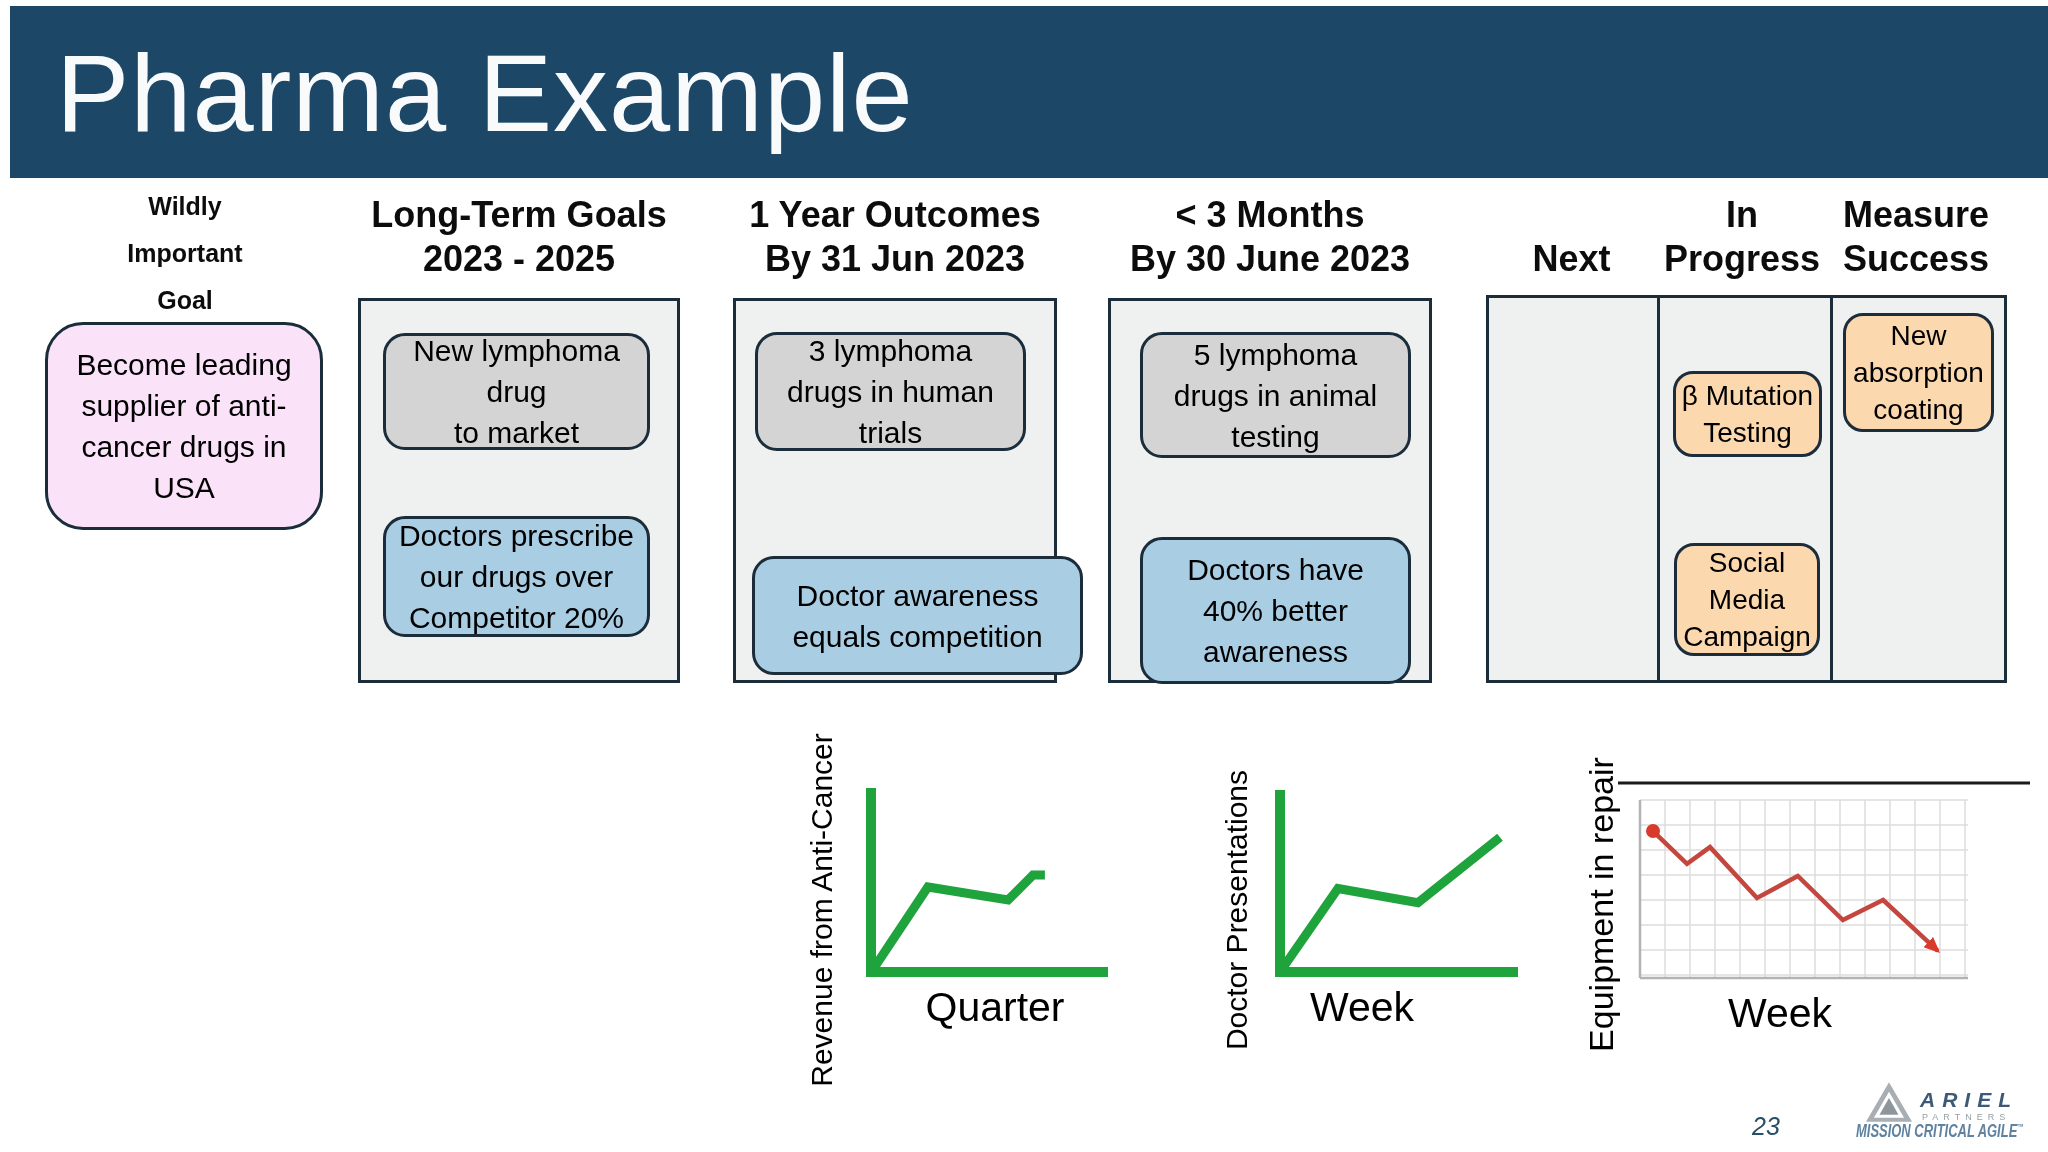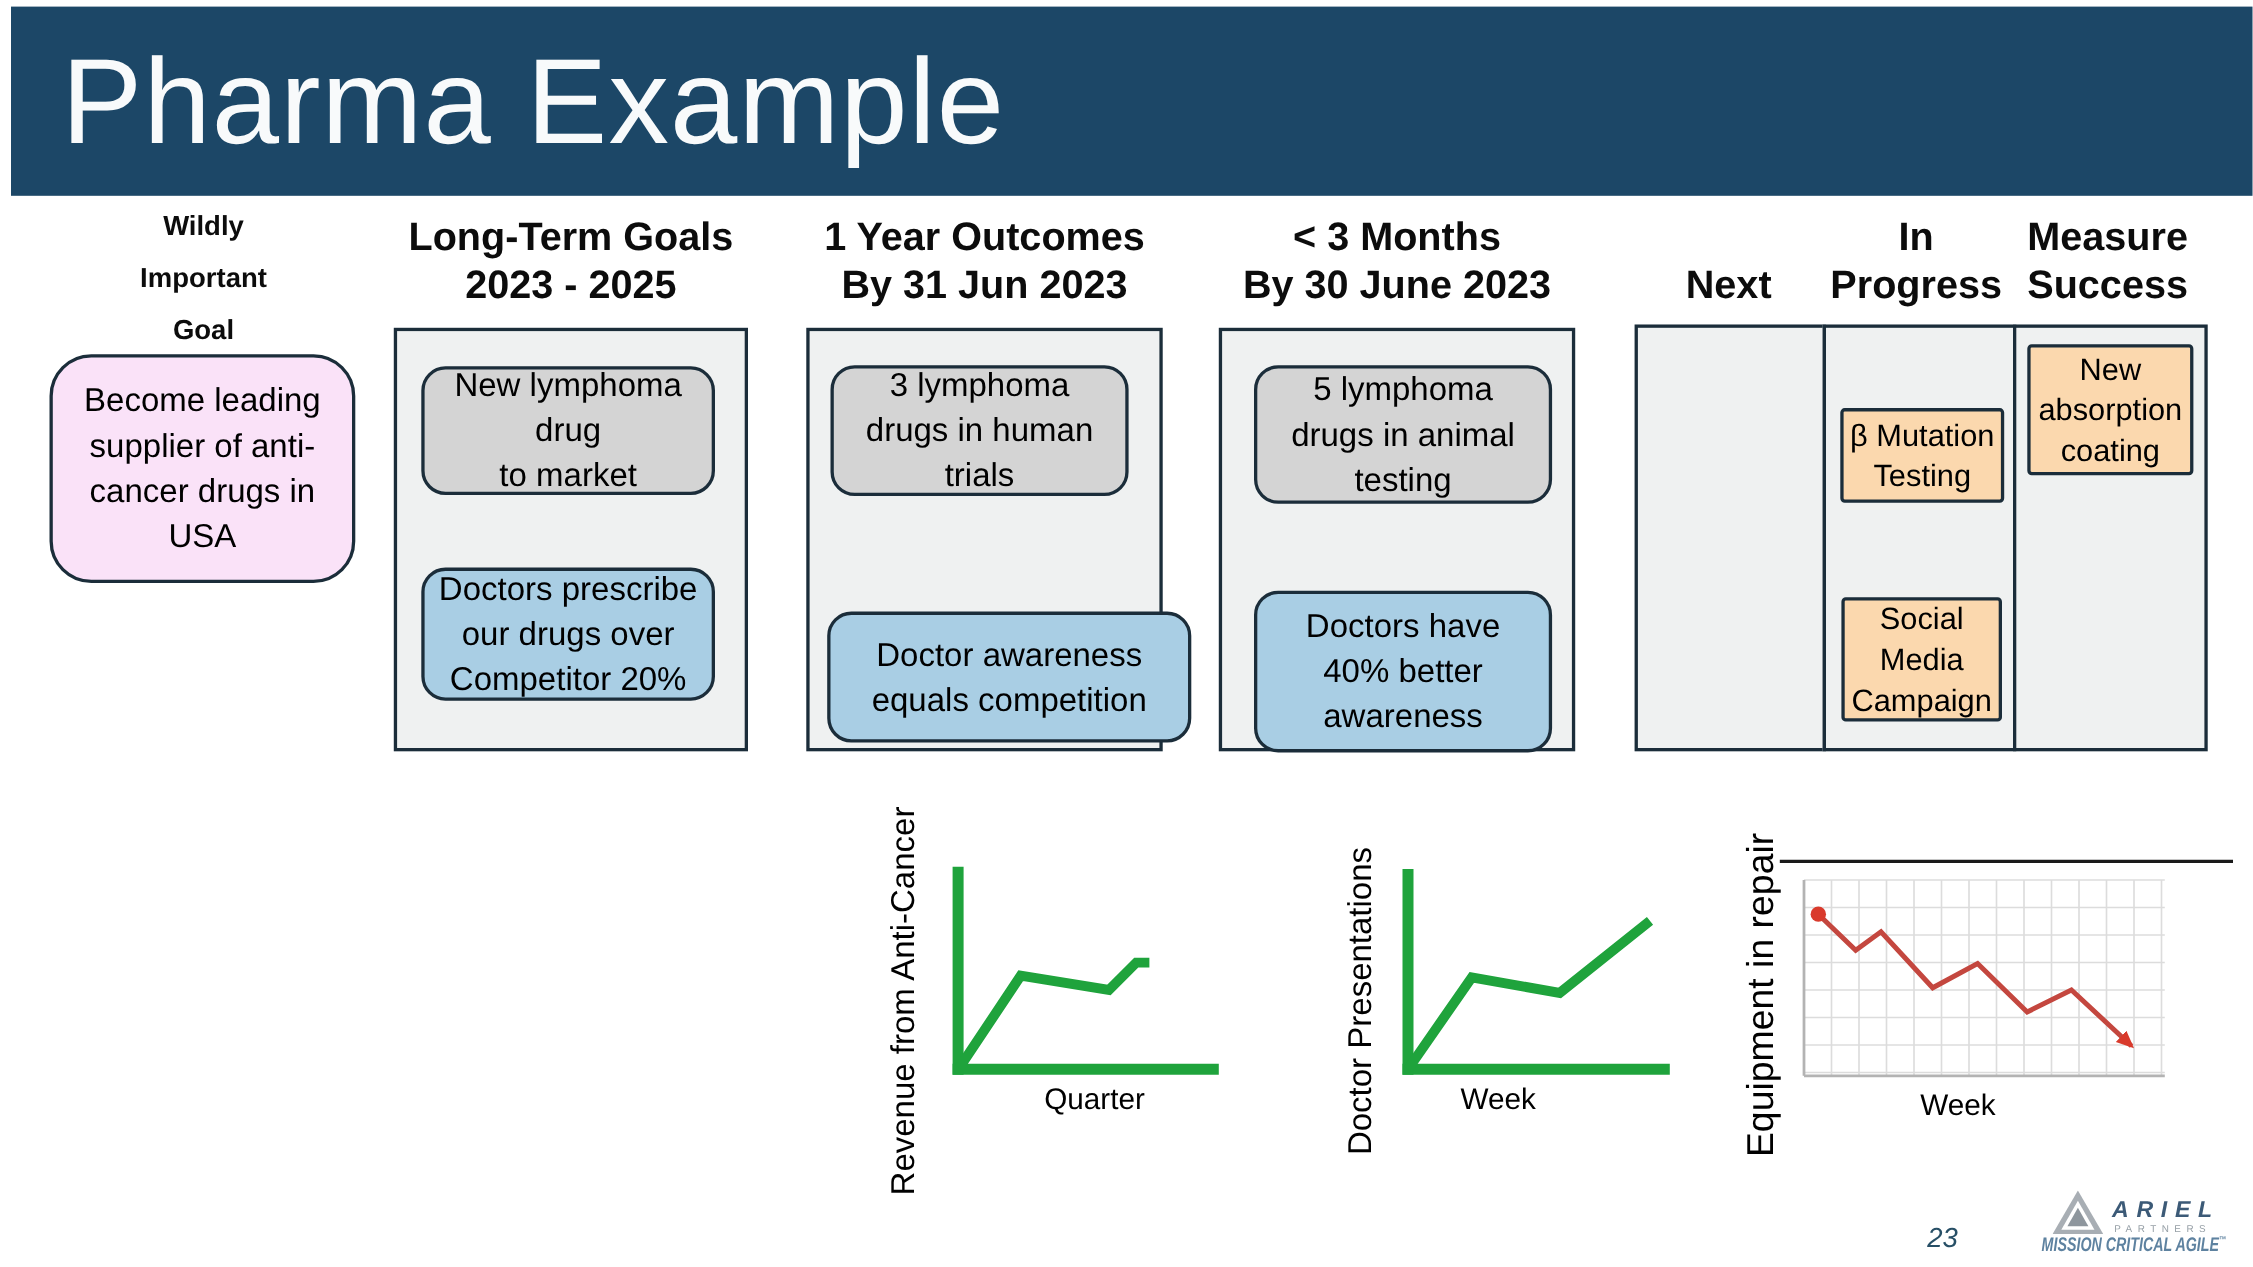--- a/index.html
+++ b/index.html
@@ -21,39 +21,39 @@
   .col-box{position:absolute;box-sizing:border-box;background:var(--column_bg);
         border:3px solid var(--border);}
 
   
   .card{position:absolute;box-sizing:border-box;display:flex;align-items:center;justify-content:center;
         text-align:center;white-space:pre-line;border:3px solid var(--border);
         font-size:30px;line-height:41px;padding:4px 8px;}
   .card.gray{background:var(--card_gray);border-radius:22px;}
   .card.blue{background:var(--card_blue);border-radius:22px;}
   .card.pink{background:var(--card_pink);border-radius:38px;}
-  .card.orange{background:var(--card_orange);border-radius:4px;font-size:28px;line-height:37px;padding:4px 4px;}
+  .card.orange{background:var(--card_orange);border-radius:20px;font-size:28px;line-height:37px;padding:4px 4px;}
 
   
   .chart{position:absolute;}
   .chart1{left:790px;top:735px;}
   .chart2{left:1200px;top:735px;}
   .chart3{left:1600px;top:768px;}
   .gaxis{stroke:var(--chart_green);stroke-width:10;}
   .gline{stroke:var(--chart_green);stroke-width:9;fill:none;}
   .rline{stroke:var(--chart_red);stroke-width:4.5;fill:none;}
   .red-fill{fill:var(--chart_red_accent);}
   .grid-line{stroke:var(--grid_line);stroke-width:1.5;}
   .axis-gray{stroke:var(--grid_axis);stroke-width:2.5;}
   .divider{stroke:var(--divider);stroke-width:3;}
 
   .ylabel{position:absolute;width:370px;text-align:center;font-size:30px;white-space:nowrap;
         transform:rotate(-90deg);}
   .ylabel.big{font-size:34px;}
-  .xlabel{position:absolute;text-align:center;font-size:27px;}
+  .xlabel{position:absolute;text-align:center;font-size:41px;}
 
   
   .page-num{position:absolute;left:1752px;top:1112px;width:60px;text-align:left;
         font-size:25px;color:var(--page_number_color);font-style:italic;}
   .logo{position:absolute;left:1856px;top:1078px;width:186px;height:68px;}
   .logo-triangle{position:absolute;left:10px;top:4px;}
   .logo-name{position:absolute;left:64px;top:10px;font-size:21px;font-weight:700;font-style:italic;
         letter-spacing:7px;color:var(--logo_blue);white-space:nowrap;}
   .logo-partners{position:absolute;left:66px;top:34px;font-size:9px;letter-spacing:5px;
         color:var(--logo_gray);white-space:nowrap;}

